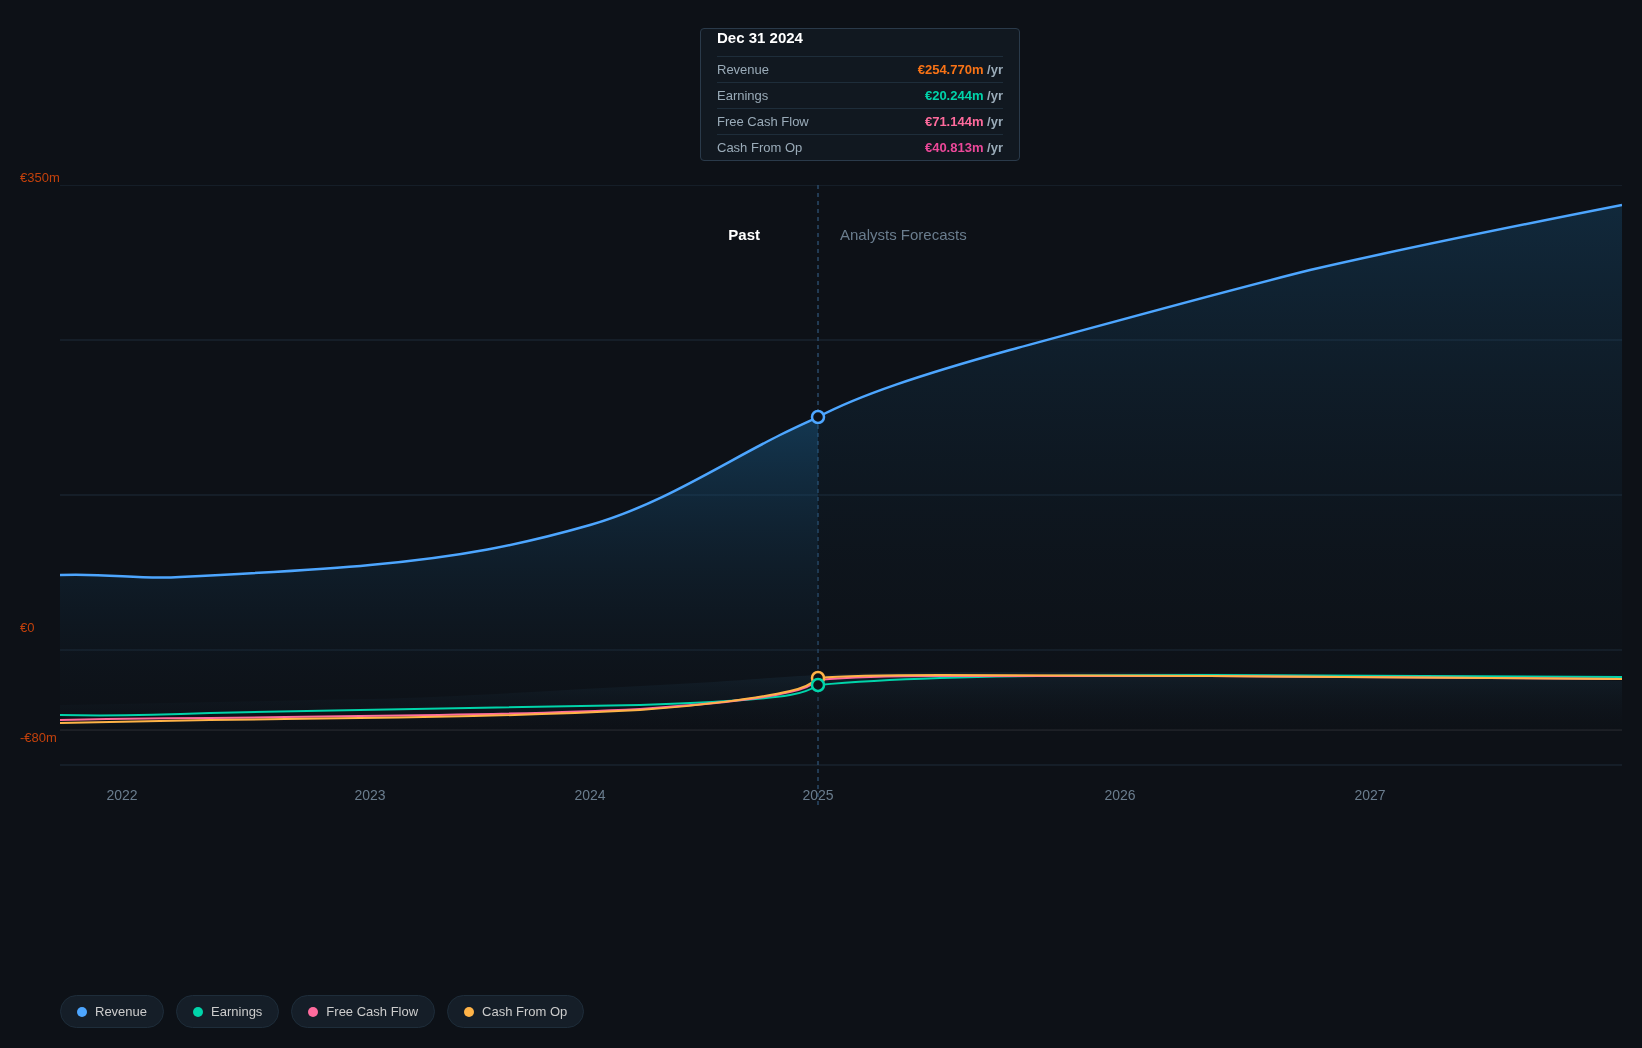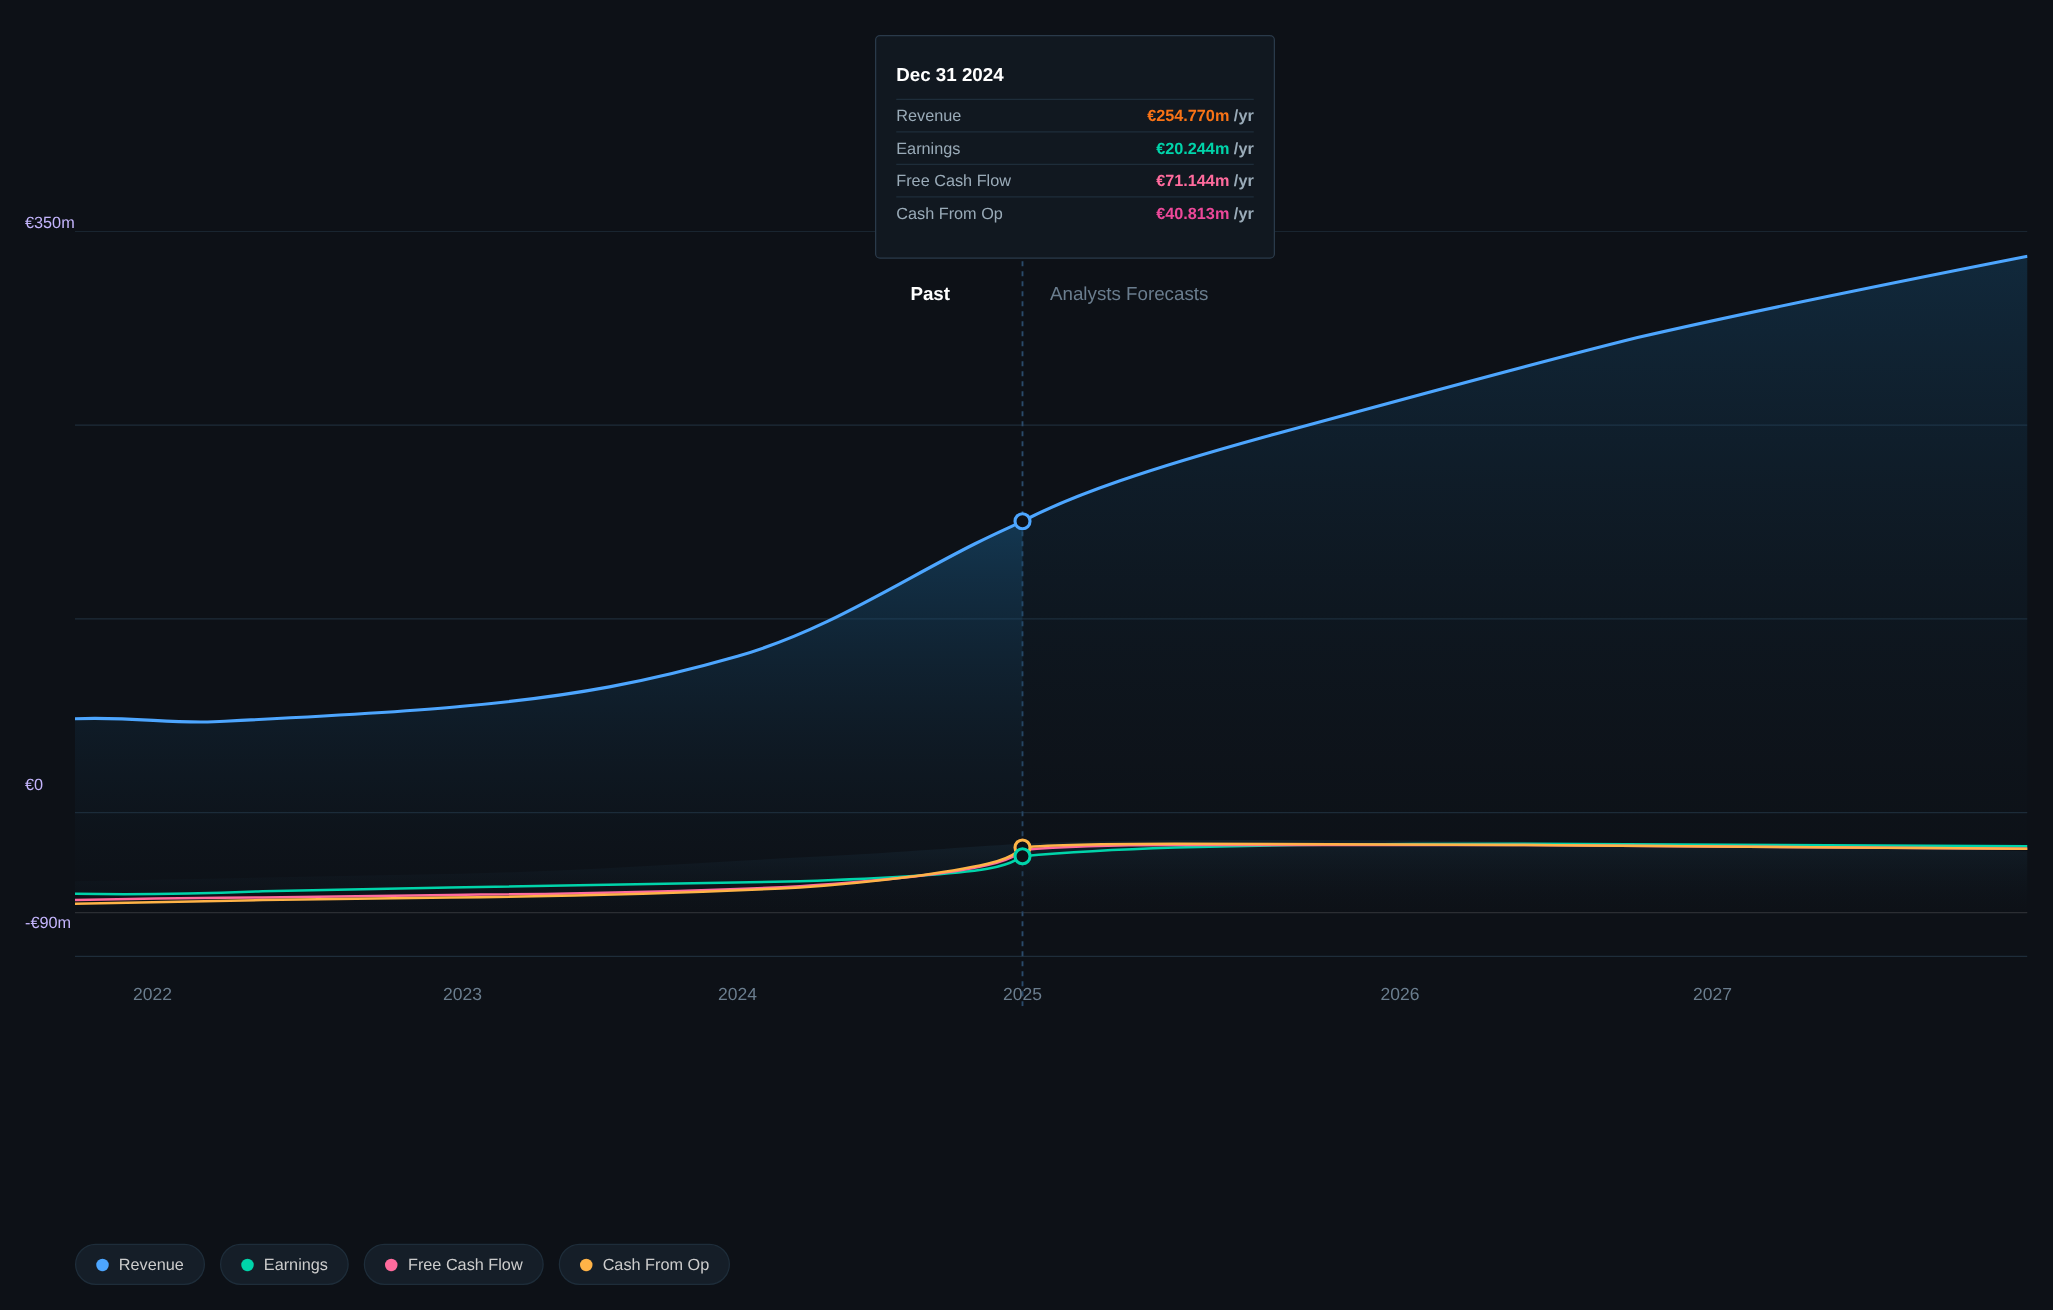--- a/index.html
+++ b/index.html
@@ -17,21 +17,21 @@
       height: 1048px;
       background: #0d1117;
     }
     .tooltip-box {
       position: absolute;
       top: 28px;
       left: 700px;
       background: #111820;
       border: 1px solid #2a3a4a;
       border-radius: 4px;
-      padding: 23px 16px;
+      padding: 0 16px;
       min-width: 320px;
       z-index: 10;
     }
     .tooltip-date {
       font-size: 15px;
       font-weight: 700;
       color: #fff;
       margin-bottom: 10px;
     }
     .tooltip-row {
@@ -45,21 +45,21 @@
     .tooltip-label { color: #9aabb8; }
     .tooltip-value { font-weight: 600; }
     .tv-blue { color: #f97316; }
     .tv-green { color: #00d4aa; text-align: right; }
     .tv-pink { color: #ff6b9d; }
     .tv-orange { color: #ec4899; }
     .tv-unit { color: #9aabb8; font-weight: 700; }
     .y-label {
       position: absolute;
       font-size: 13px;
-      color: #c4b5fd;
+      color: #c2410c;
     }
     .y-label-350 { top: 170px; left: 20px; }
     .y-label-0   { top: 620px; left: 20px; }
     .y-label-n50 { top: 730px; left: 20px; }
 
     .legend {
       position: absolute;
       bottom: 20px;
       left: 60px;
       display: flex;
@@ -124,21 +124,21 @@
     <div class="tooltip-row">
       <span class="tooltip-label">Cash From Op</span>
       <span>
         <span class="tooltip-value tv-orange">€40.813m</span><span class="tv-unit"> /yr</span>
       </span>
     </div>
   </div>
 
   <div class="y-label y-label-350">€350m</div>
   <div class="y-label y-label-0">€0</div>
-  <div class="y-label y-label-n50">-€90m</div>
+  <div class="y-label y-label-n50">-€80m</div>
 
   <svg class="chart-svg" viewBox="0 0 1562 620" preserveAspectRatio="none" xmlns="http://www.w3.org/2000/svg">
 
     <defs>
       <linearGradient id="blueGrad" x1="0" y1="0" x2="0" y2="1">
         <stop offset="0%" stop-color="#1a6090" stop-opacity="0.6"></stop>
         <stop offset="100%" stop-color="#0d1117" stop-opacity="0.1"></stop>
       </linearGradient>
       <linearGradient id="darkGrad" x1="0" y1="0" x2="0" y2="1">
         <stop offset="0%" stop-color="#1a3040" stop-opacity="0.7"></stop>

